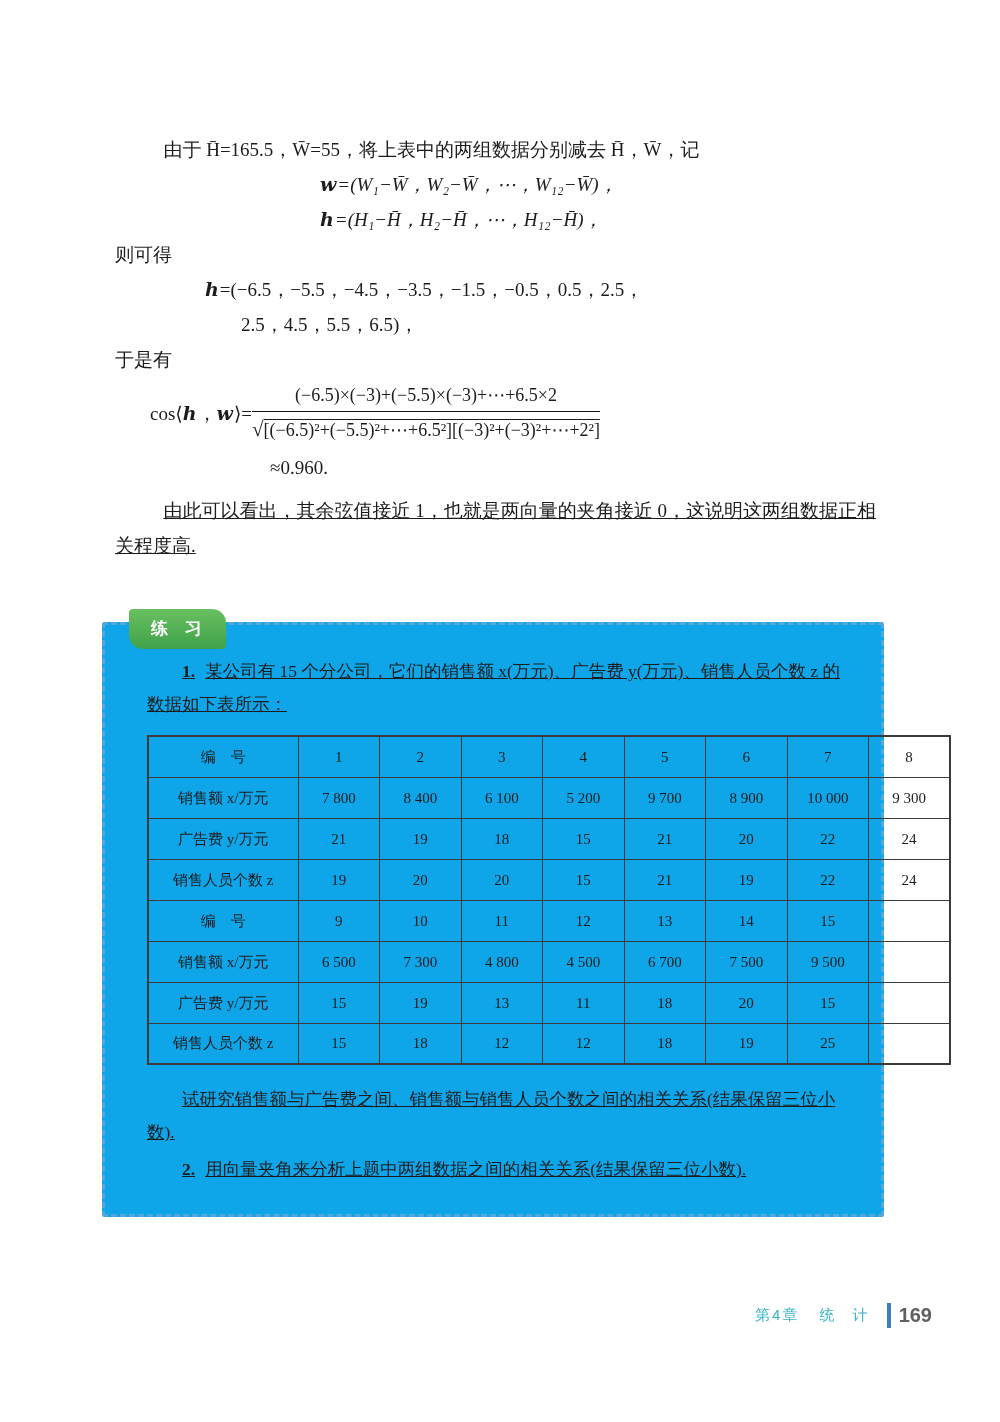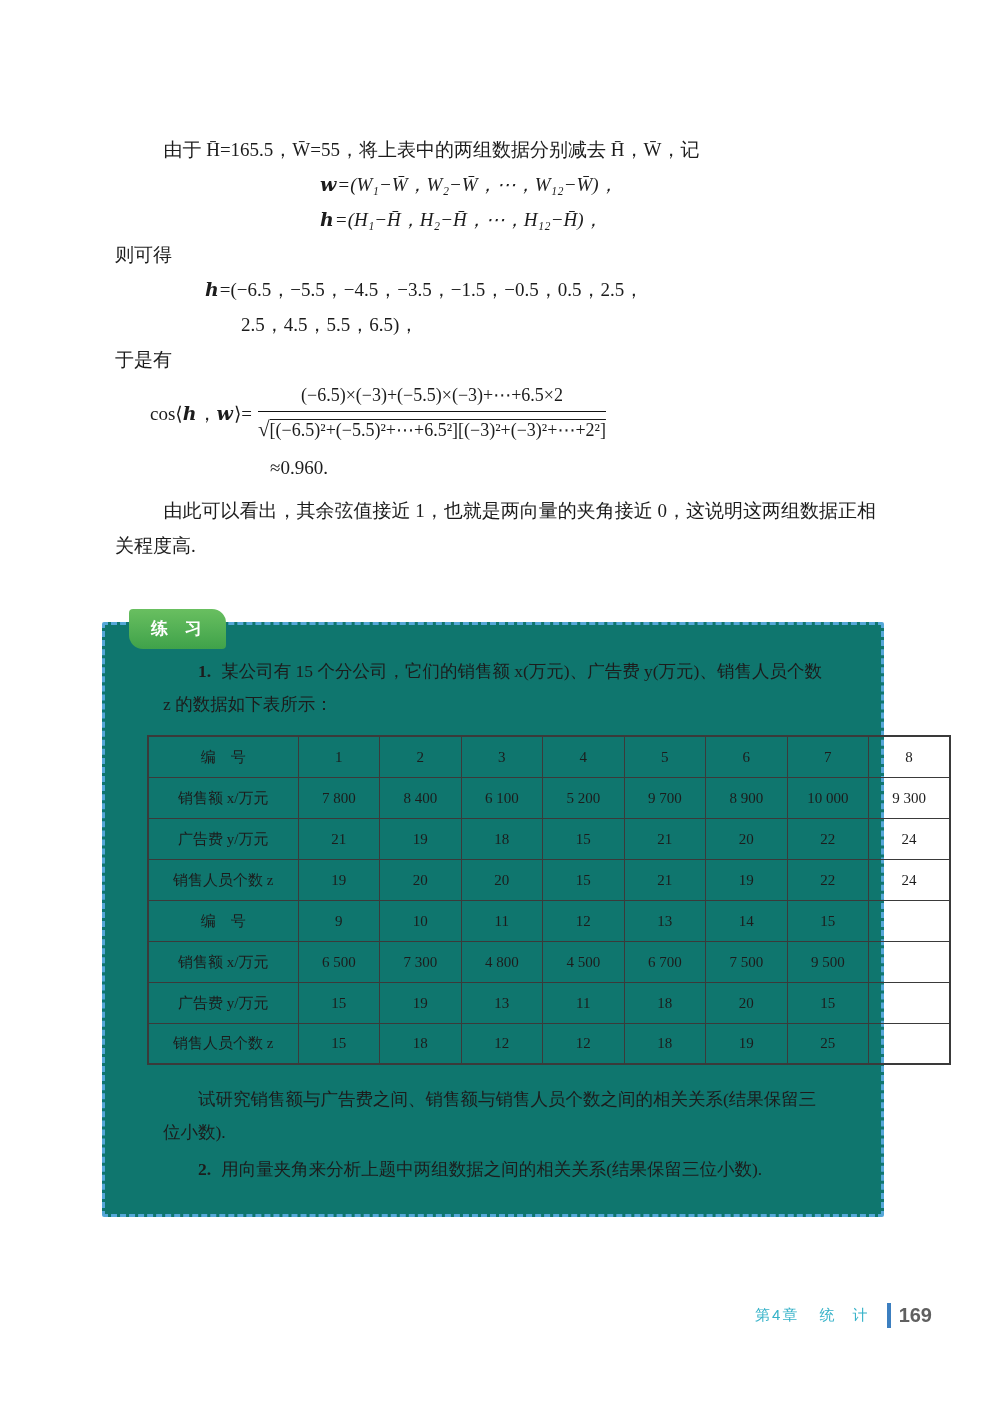--- a/index.html
+++ b/index.html
@@ -16,39 +16,39 @@
              font-size: 19px; line-height: 35px; }
   .indent { text-indent: 2.55em; margin: 0; }
   .plain  { margin: 0; }
   .frm-def { margin-left: 205px; font-style: italic; }
   .val  { margin-left: 90px; }
   .val2 { margin-left: 126px; }
   .var  { font-family: "DejaVu Serif", serif; font-style: italic; font-weight: bold; padding-right: 1px; }
 
   .cos-row { margin-left: 35px; margin-top: 6px; display: flex; align-items: center; }
   .cos-lhs { white-space: nowrap; }
-  .fraction { display: inline-block; text-align: center; margin-left: 6px;
+  .fraction { display: inline-block; text-align: center; 
               font-size: 18px; line-height: 1.4; }
   .fraction .num { display: block; border-bottom: 1.5px solid #111; padding: 0 12px 3px; }
   .fraction .den { display: block; padding-top: 3px; white-space: nowrap; }
   .sqrt-sign { font-size: 21px; }
   .radicand { text-decoration: overline; }
   .approx { margin-left: 155px; margin-top: 5px; }
-  .p4 { margin-top: 8px; }
+  .p4 { margin-top: 8px; text-decoration: underline; }
 
   
   .practice { position: absolute; left: 102px; top: 622px; width: 782px; min-height: 566px;
-              background: #0f766e; border: 3px dashed #55a7d8; border-radius: 2px;
+              background: #0ea5e9; border: 3px dashed #55a7d8; border-radius: 2px;
               padding: 30px 38px 24px 42px; font-size: 17.5px; line-height: 33px; }
   .practice-tag { position: absolute; top: -16px; left: 24px;
               background: linear-gradient(180deg, #69bf60, #3fa24a);
               color: #ffffff; font-size: 17px; font-weight: bold; letter-spacing: 6px;
               padding: 3px 18px 4px 22px; border-radius: 4px 14px 4px 14px;
               font-family: "Liberation Sans", sans-serif; }
-  .q { margin: 0 16px 4px; text-indent: 2em; }
+  .q { margin: 0 0 4px; text-indent: 2em; text-decoration: underline; }
   .qnum { margin-right: 10px; }
 
   table.ptable { border-collapse: collapse; table-layout: fixed; width: 804px;
                  margin: 14px auto 18px; font-size: 15px; border: 2px solid #3a3a3a; }
   .ptable td { border: 1px solid #3a3a3a; height: 41px; text-align: center;
                padding: 0 2px; line-height: 1.2; }
   .ptable td.rlabel { width: 150px; }
 
   
   .footer { position: absolute; top: 1303px; right: 68px; display: flex; align-items: center;

